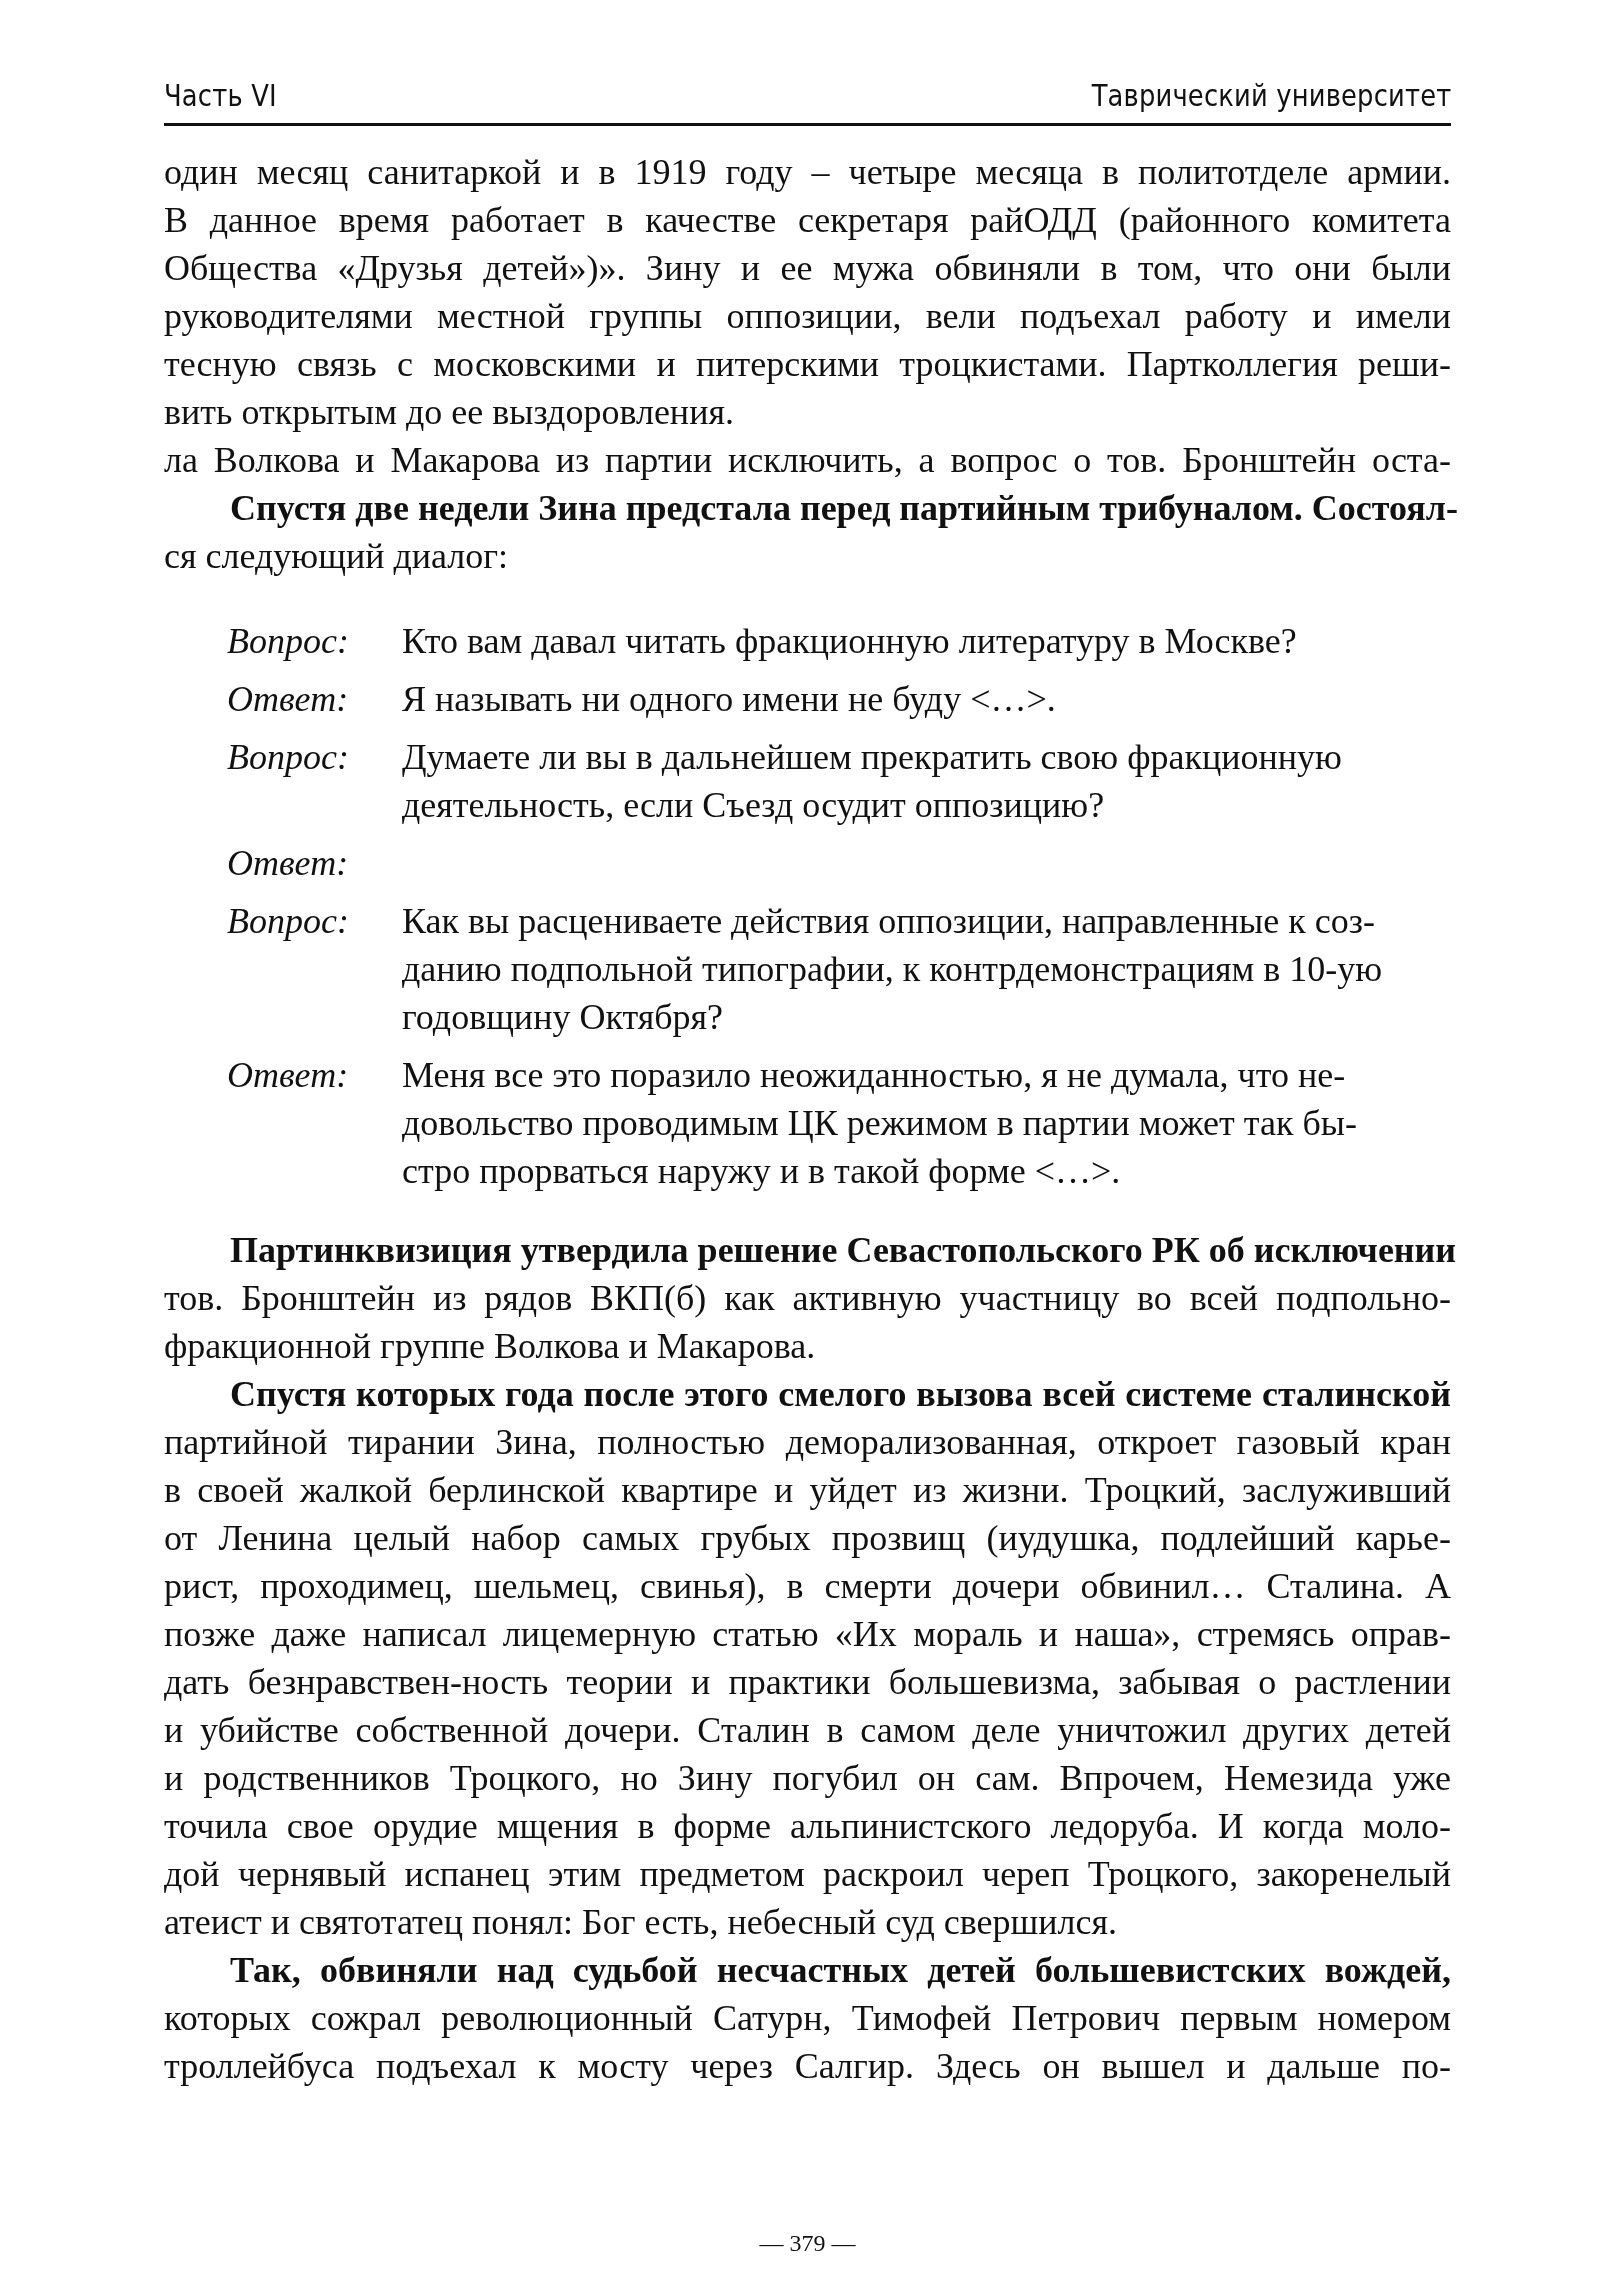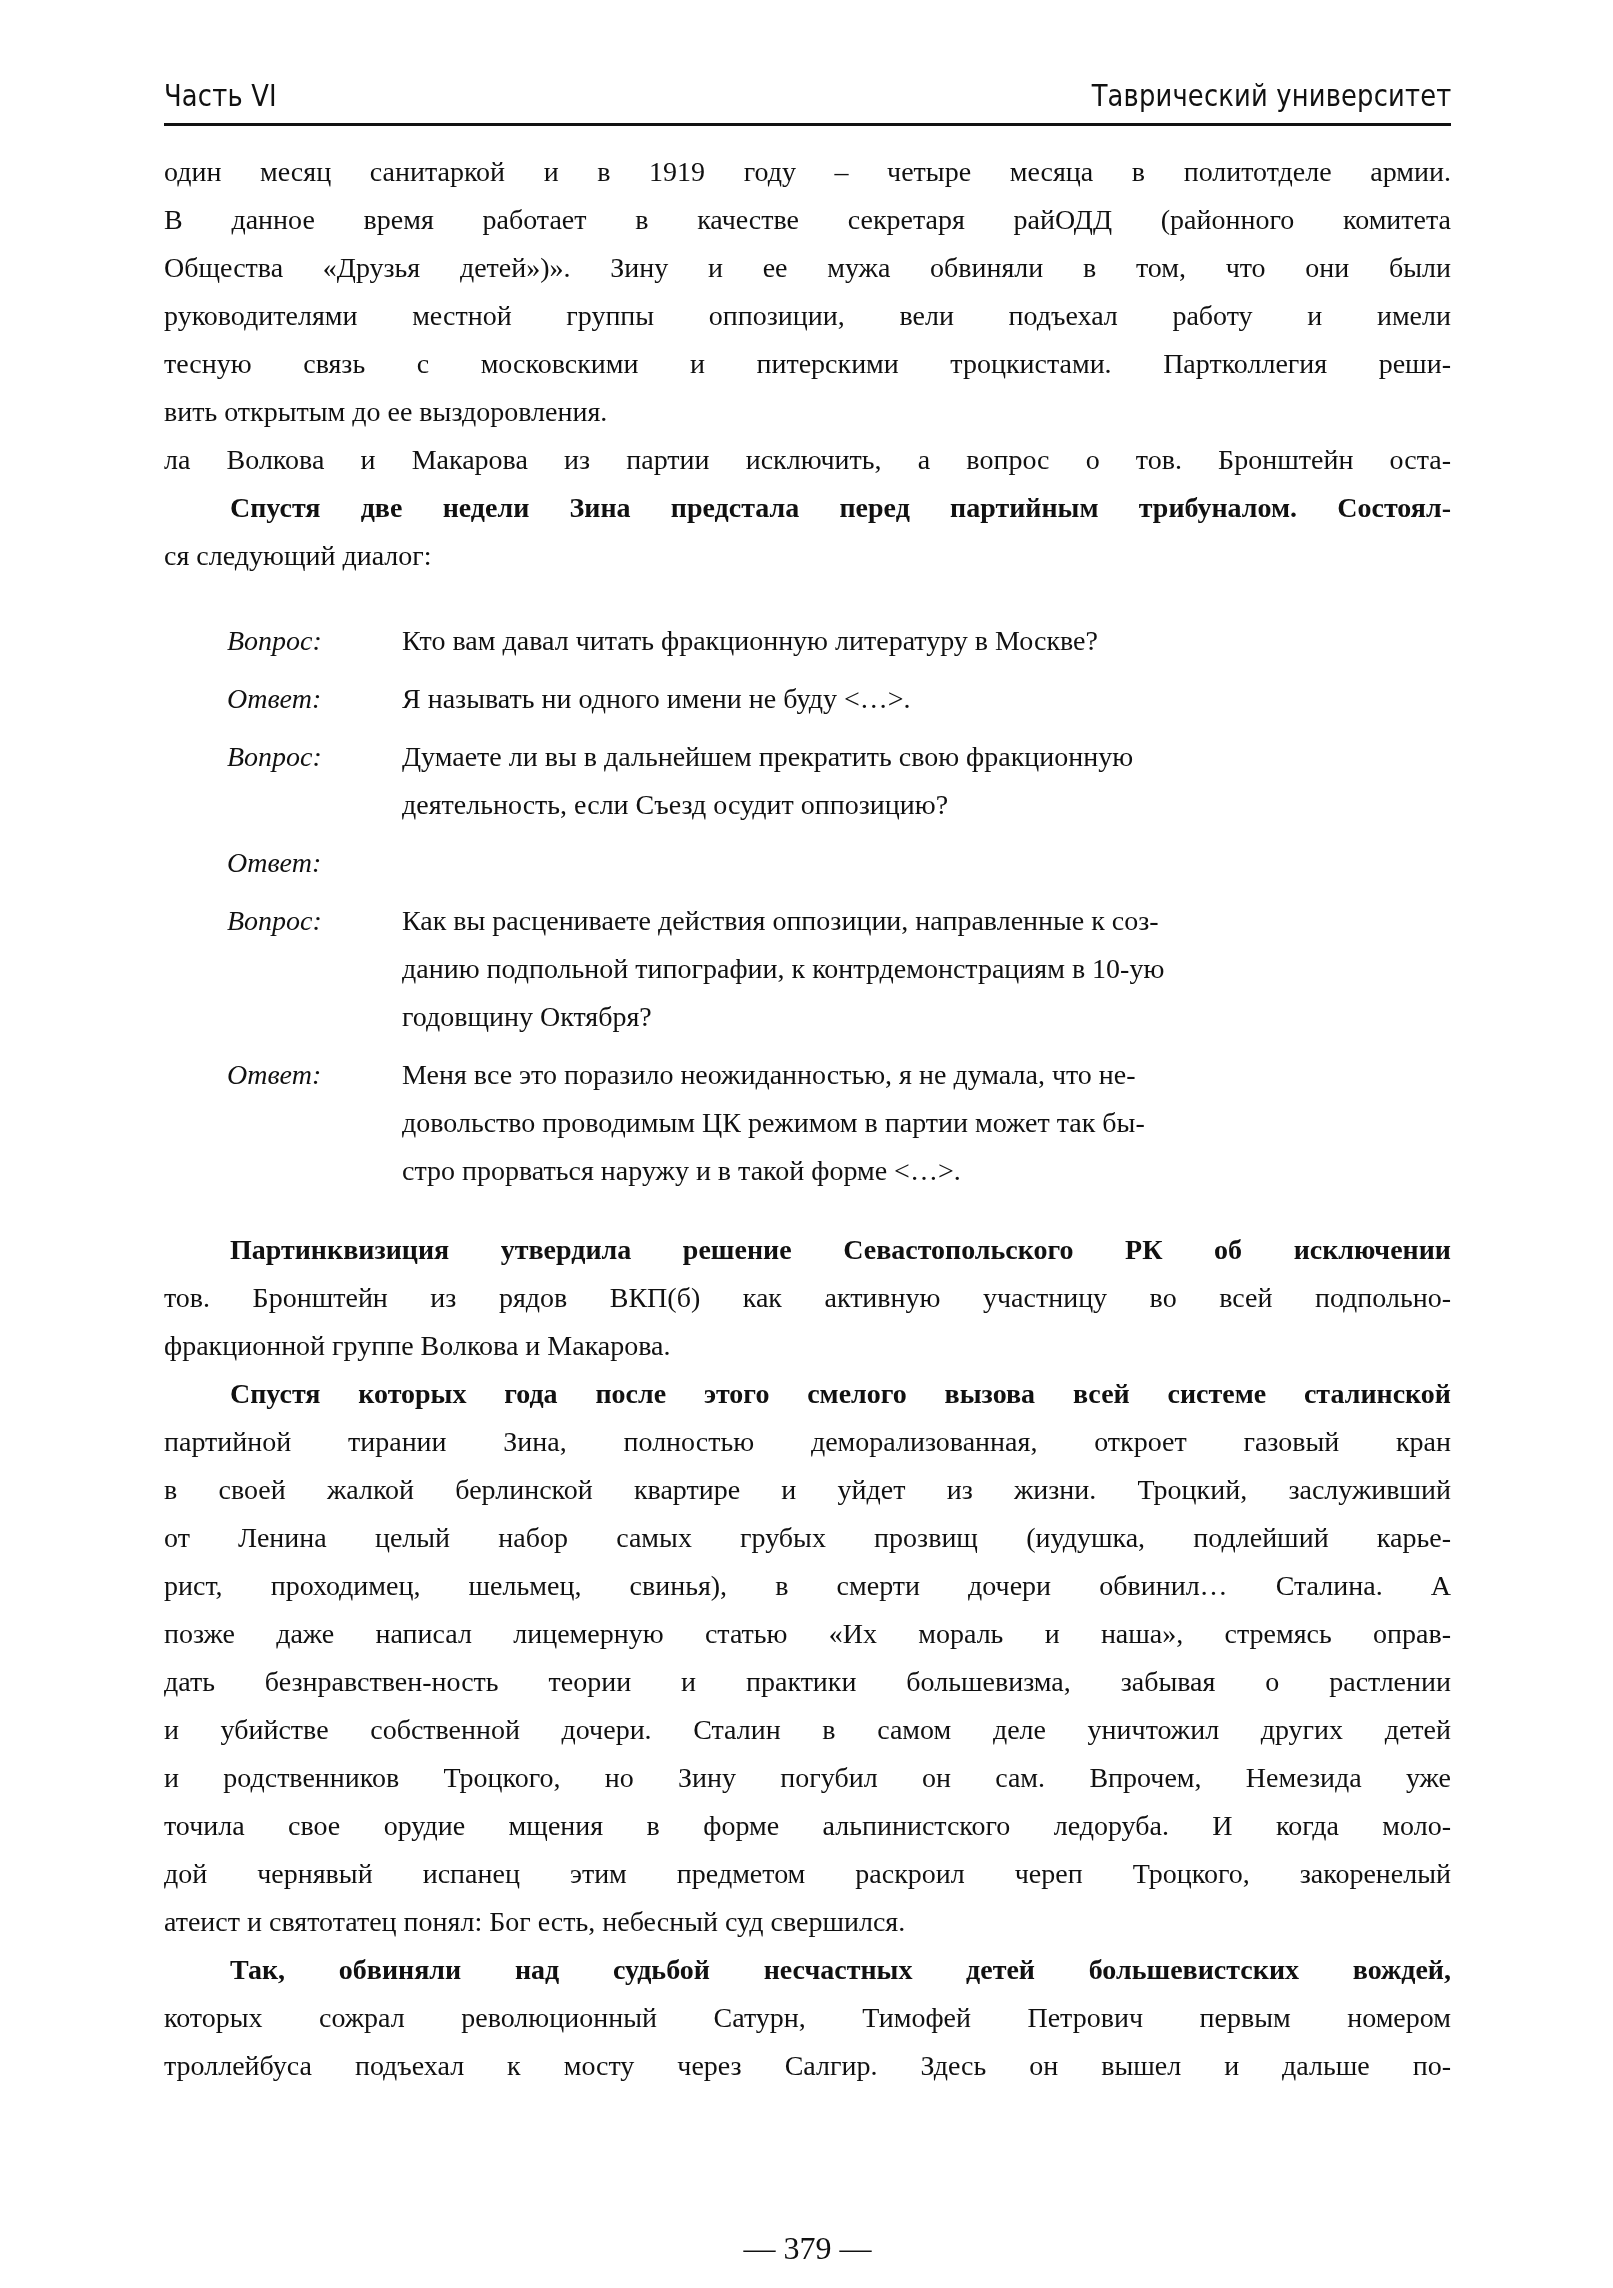--- a/index.html
+++ b/index.html
@@ -46,21 +46,21 @@
     width: 1287px;
     height: 2.8px;
     background: #111111;
   }
   .body-text {
     position: absolute;
     left: 0;
     top: 148px;
     width: 1287px;
     font-family: "Liberation Serif", serif;
-    font-size: 28px;
+    font-size: 36px;
     line-height: 48px;
   }
   .line {
     white-space: nowrap;
     height: 48px;
     display: block;
     text-align: justify;
     text-align-last: justify;
   }
   .line.last {
@@ -93,21 +93,21 @@
     text-align: left;
     text-align-last: left;
   }
   .page-number {
     position: absolute;
     left: 0;
     top: 2230px;
     width: 1287px;
     text-align: center;
     font-family: "Liberation Serif", serif;
-    font-size: 32px;
+    font-size: 24px;
   }
 </style>
 </head>
 <body>
 
 <div class="page">
 
   <div class="running-header">
     <div class="hdr-inner">
       <span>Часть VI</span>

